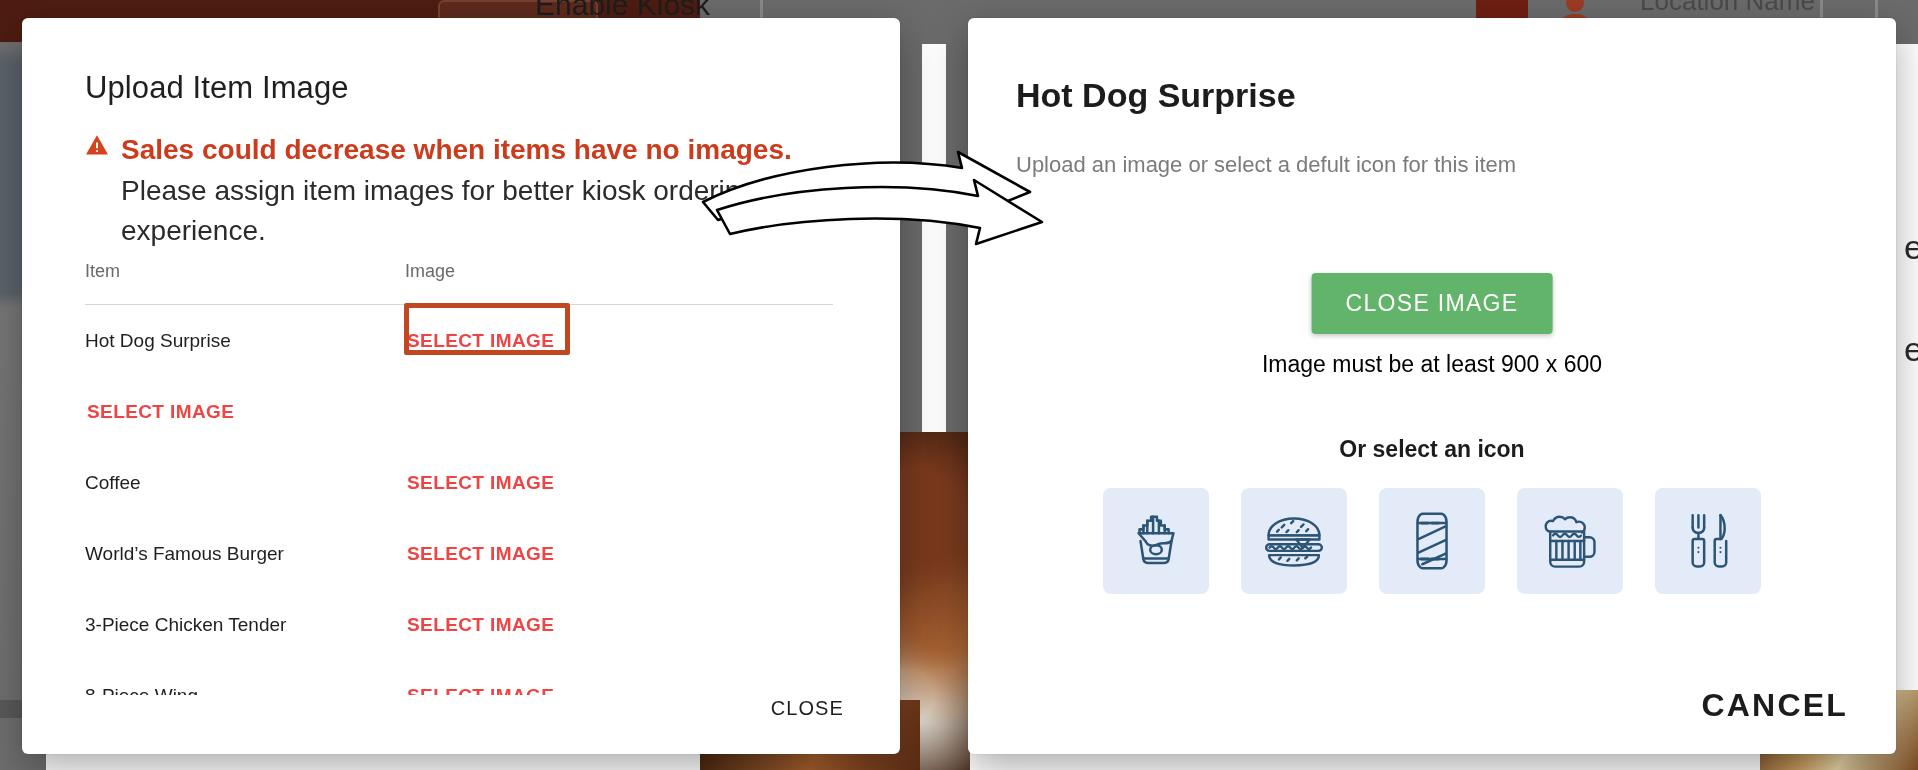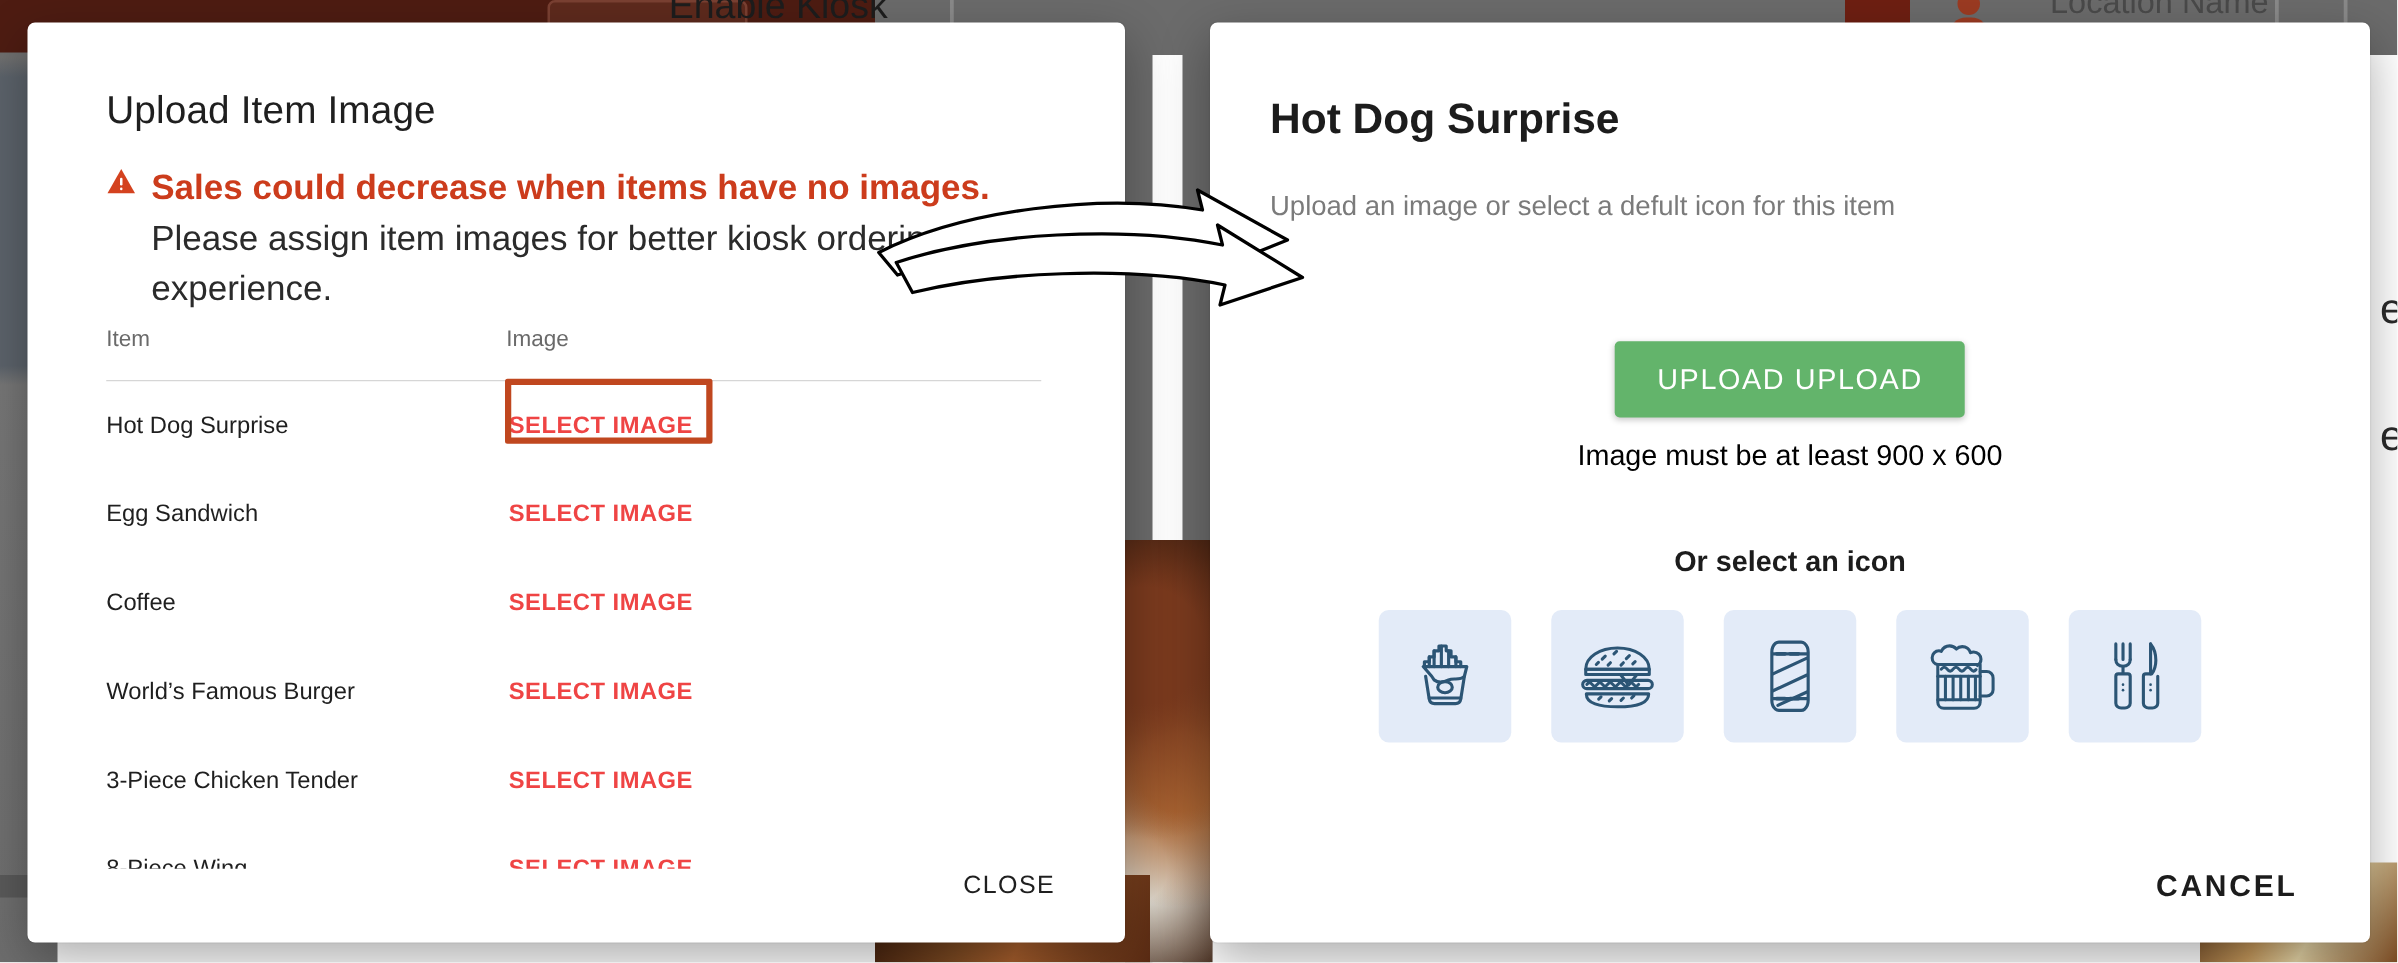--- a/index.html
+++ b/index.html
@@ -213,22 +213,22 @@
   }
   .icon-tile {
     width: 106px; height: 106px;
     background: #e3ebf8;
     border-radius: 8px;
     display: flex; align-items: center; justify-content: center;
     cursor: pointer;
   }
   .icon-tile svg { display: block; }
   .dlg-r-cancel {
-    position: absolute; right: 46px; bottom: 22px;
-    font-size: 24px; font-weight: 700; color: #1c1c1c;
+    position: absolute; right: 36px; bottom: 22px;
+    font-size: 32px; font-weight: 700; color: #1c1c1c;
     letter-spacing: 2.2px; cursor: pointer;
     padding: 8px 12px;
   }
 
   
   #annot-arrow {
     position: absolute; left: 700px; top: 150px;
     width: 420px; height: 140px;
     pointer-events: none;
   }
@@ -290,21 +290,20 @@
     <div class="tbl-divider"></div>
 
     <div class="tbl-body">
       <div class="tbl-row">
         <div class="cell-item">Hot Dog Surprise</div>
         <div class="cell-img">
           <span class="select-link">SELECT IMAGE</span>
         </div>
       </div>
       <div class="tbl-row">
-        <div class="cell-item">Egg Sandwich</div>
         <div class="cell-img">
           <span class="select-link">SELECT IMAGE</span>
         </div>
       </div>
       <div class="tbl-row">
         <div class="cell-item">Coffee</div>
         <div class="cell-img">
           <span class="select-link">SELECT IMAGE</span>
         </div>
       </div>
@@ -331,21 +330,21 @@
     <div class="hl-box"></div>
 
     <div class="dlg-l-close">CLOSE</div>
   </div>
 
   <div class="dialog" id="dlg-right">
 
     <div class="dlg-r-title">Hot Dog Surprise</div>
     <div class="dlg-r-sub">Upload an image or select a defult icon for this item</div>
 
-    <button class="upload-btn">UPLOAD UPLOAD</button>
+    <button class="upload-btn">CLOSE IMAGE</button>
 
     <div class="upload-note">Image must be at least 900 x 600</div>
 
     <div class="icon-heading">Or select an icon</div>
 
     <div class="icon-grid">
 
       <div class="icon-tile">
         <span>
         <svg width="62" height="62" viewBox="0 0 64 64" fill="none" stroke="#2c5575" stroke-width="2.6" stroke-linecap="round" stroke-linejoin="round">

